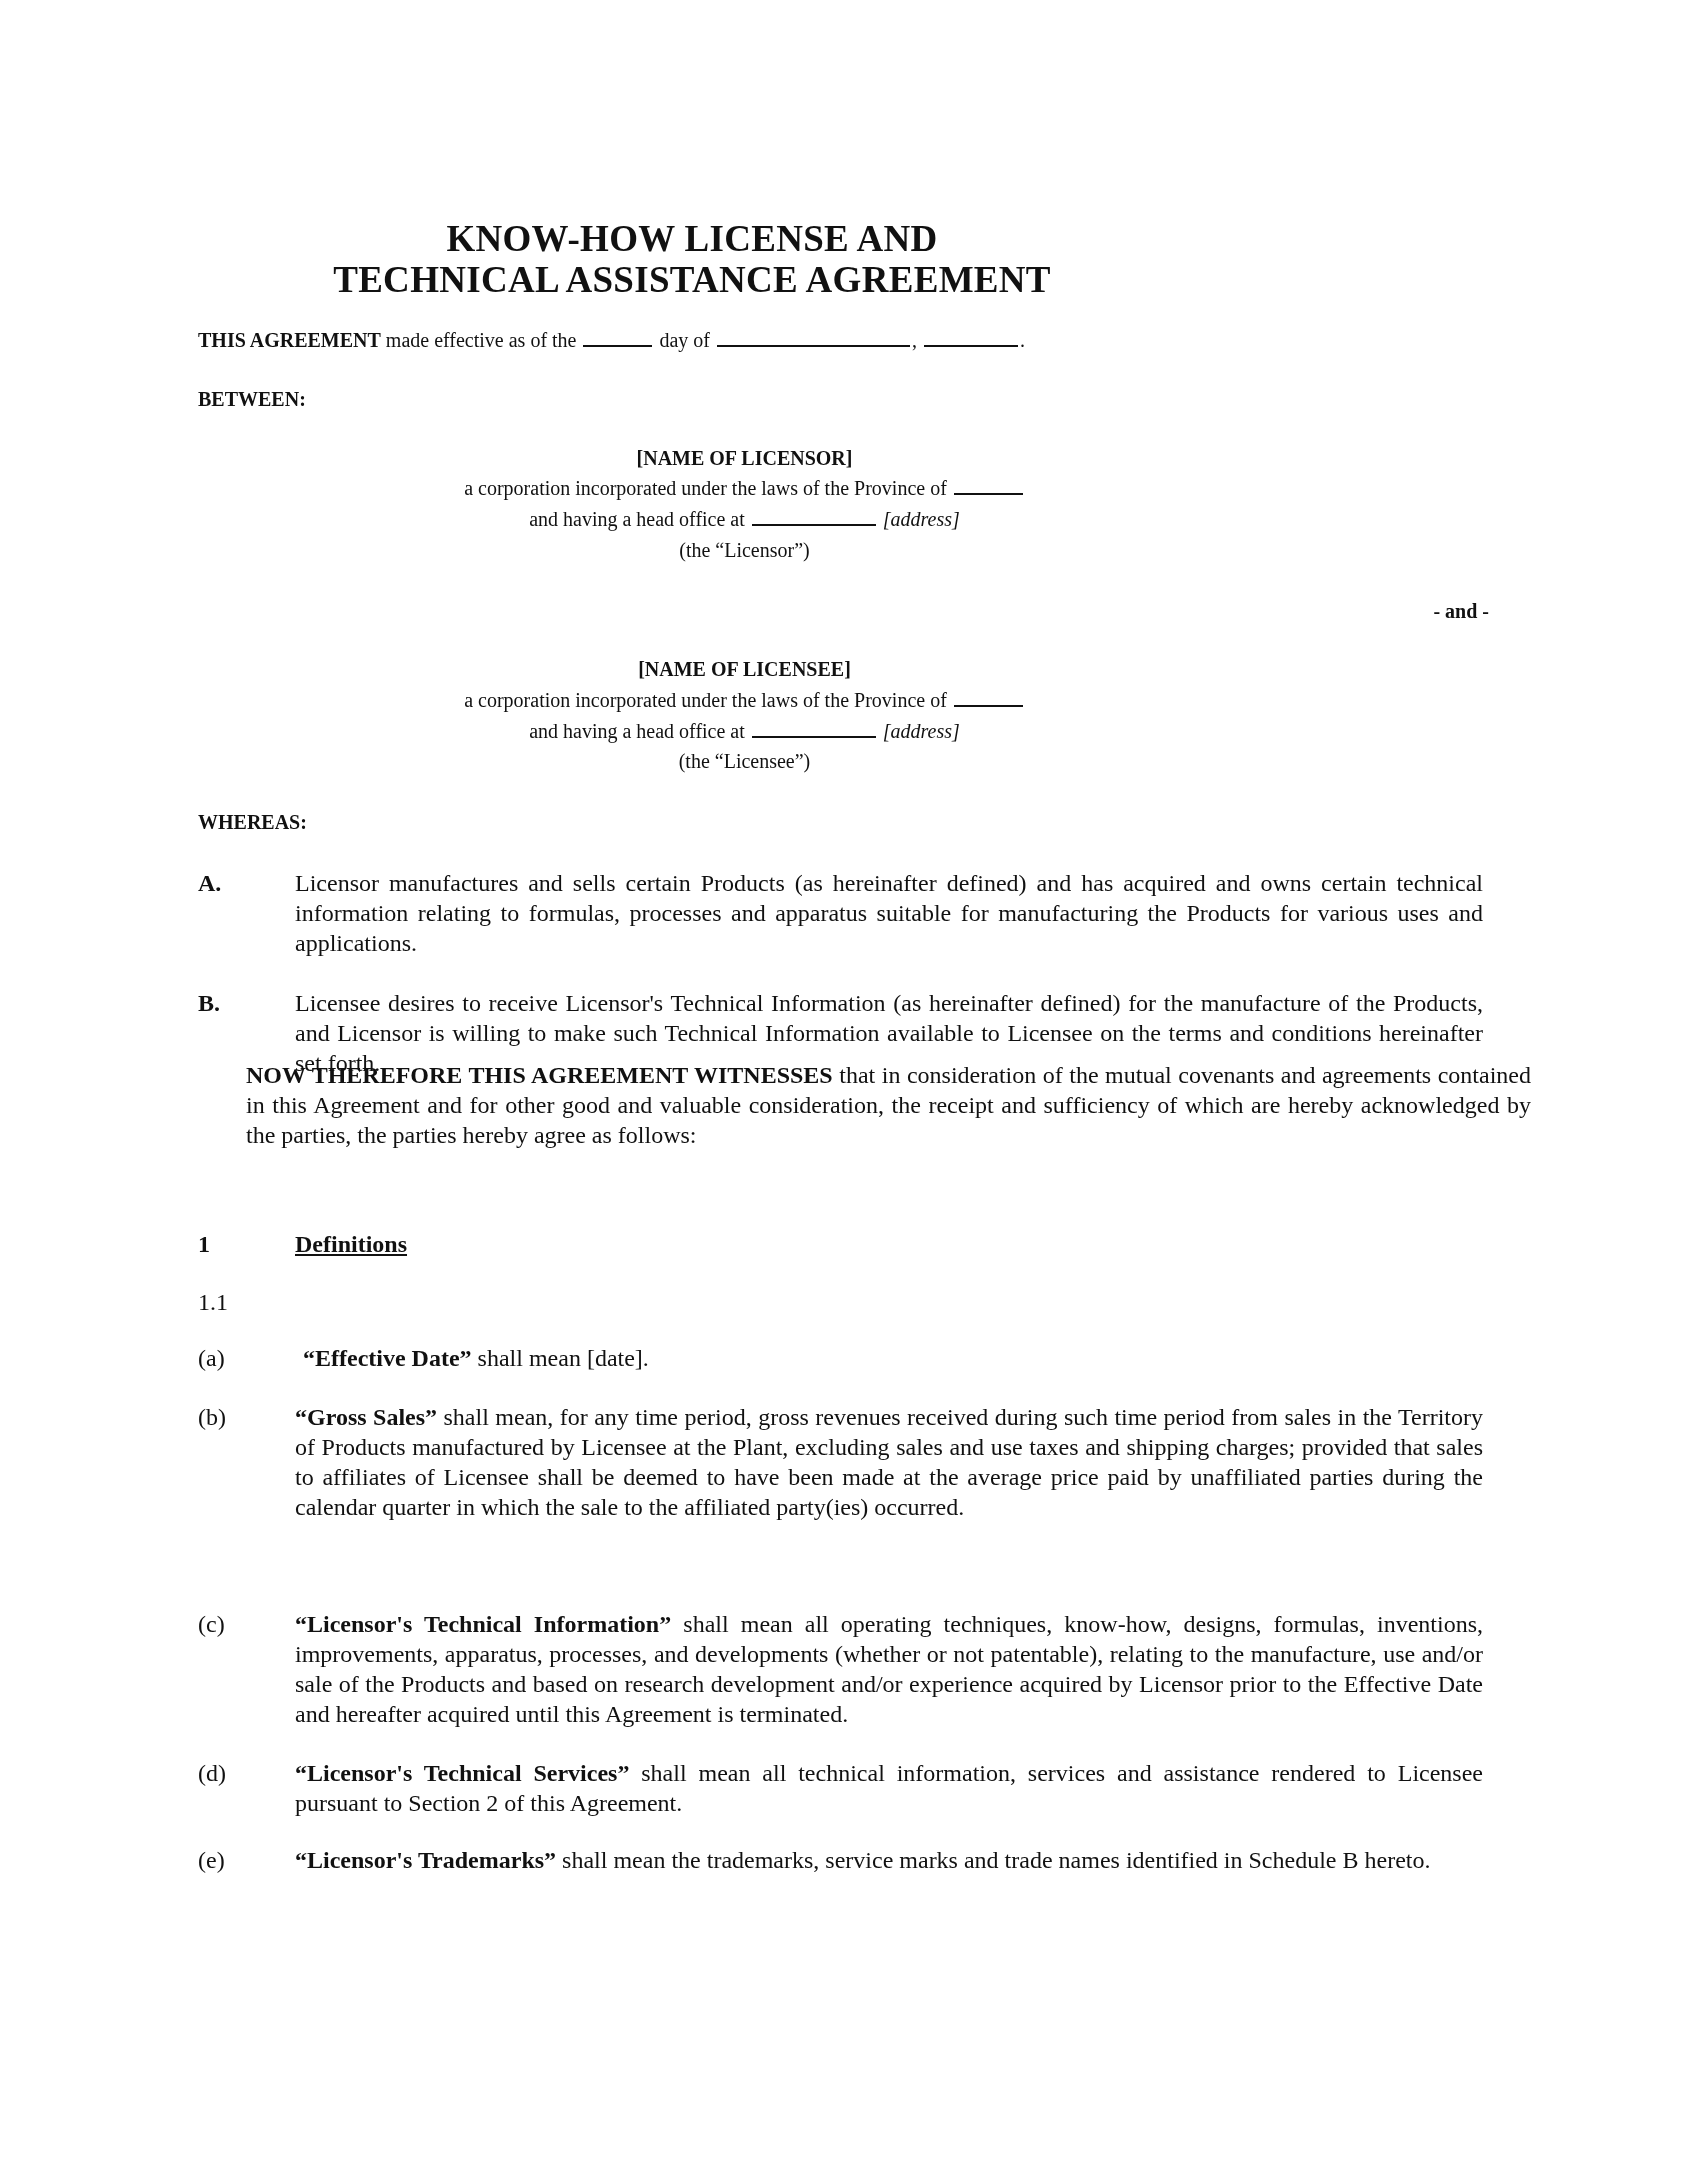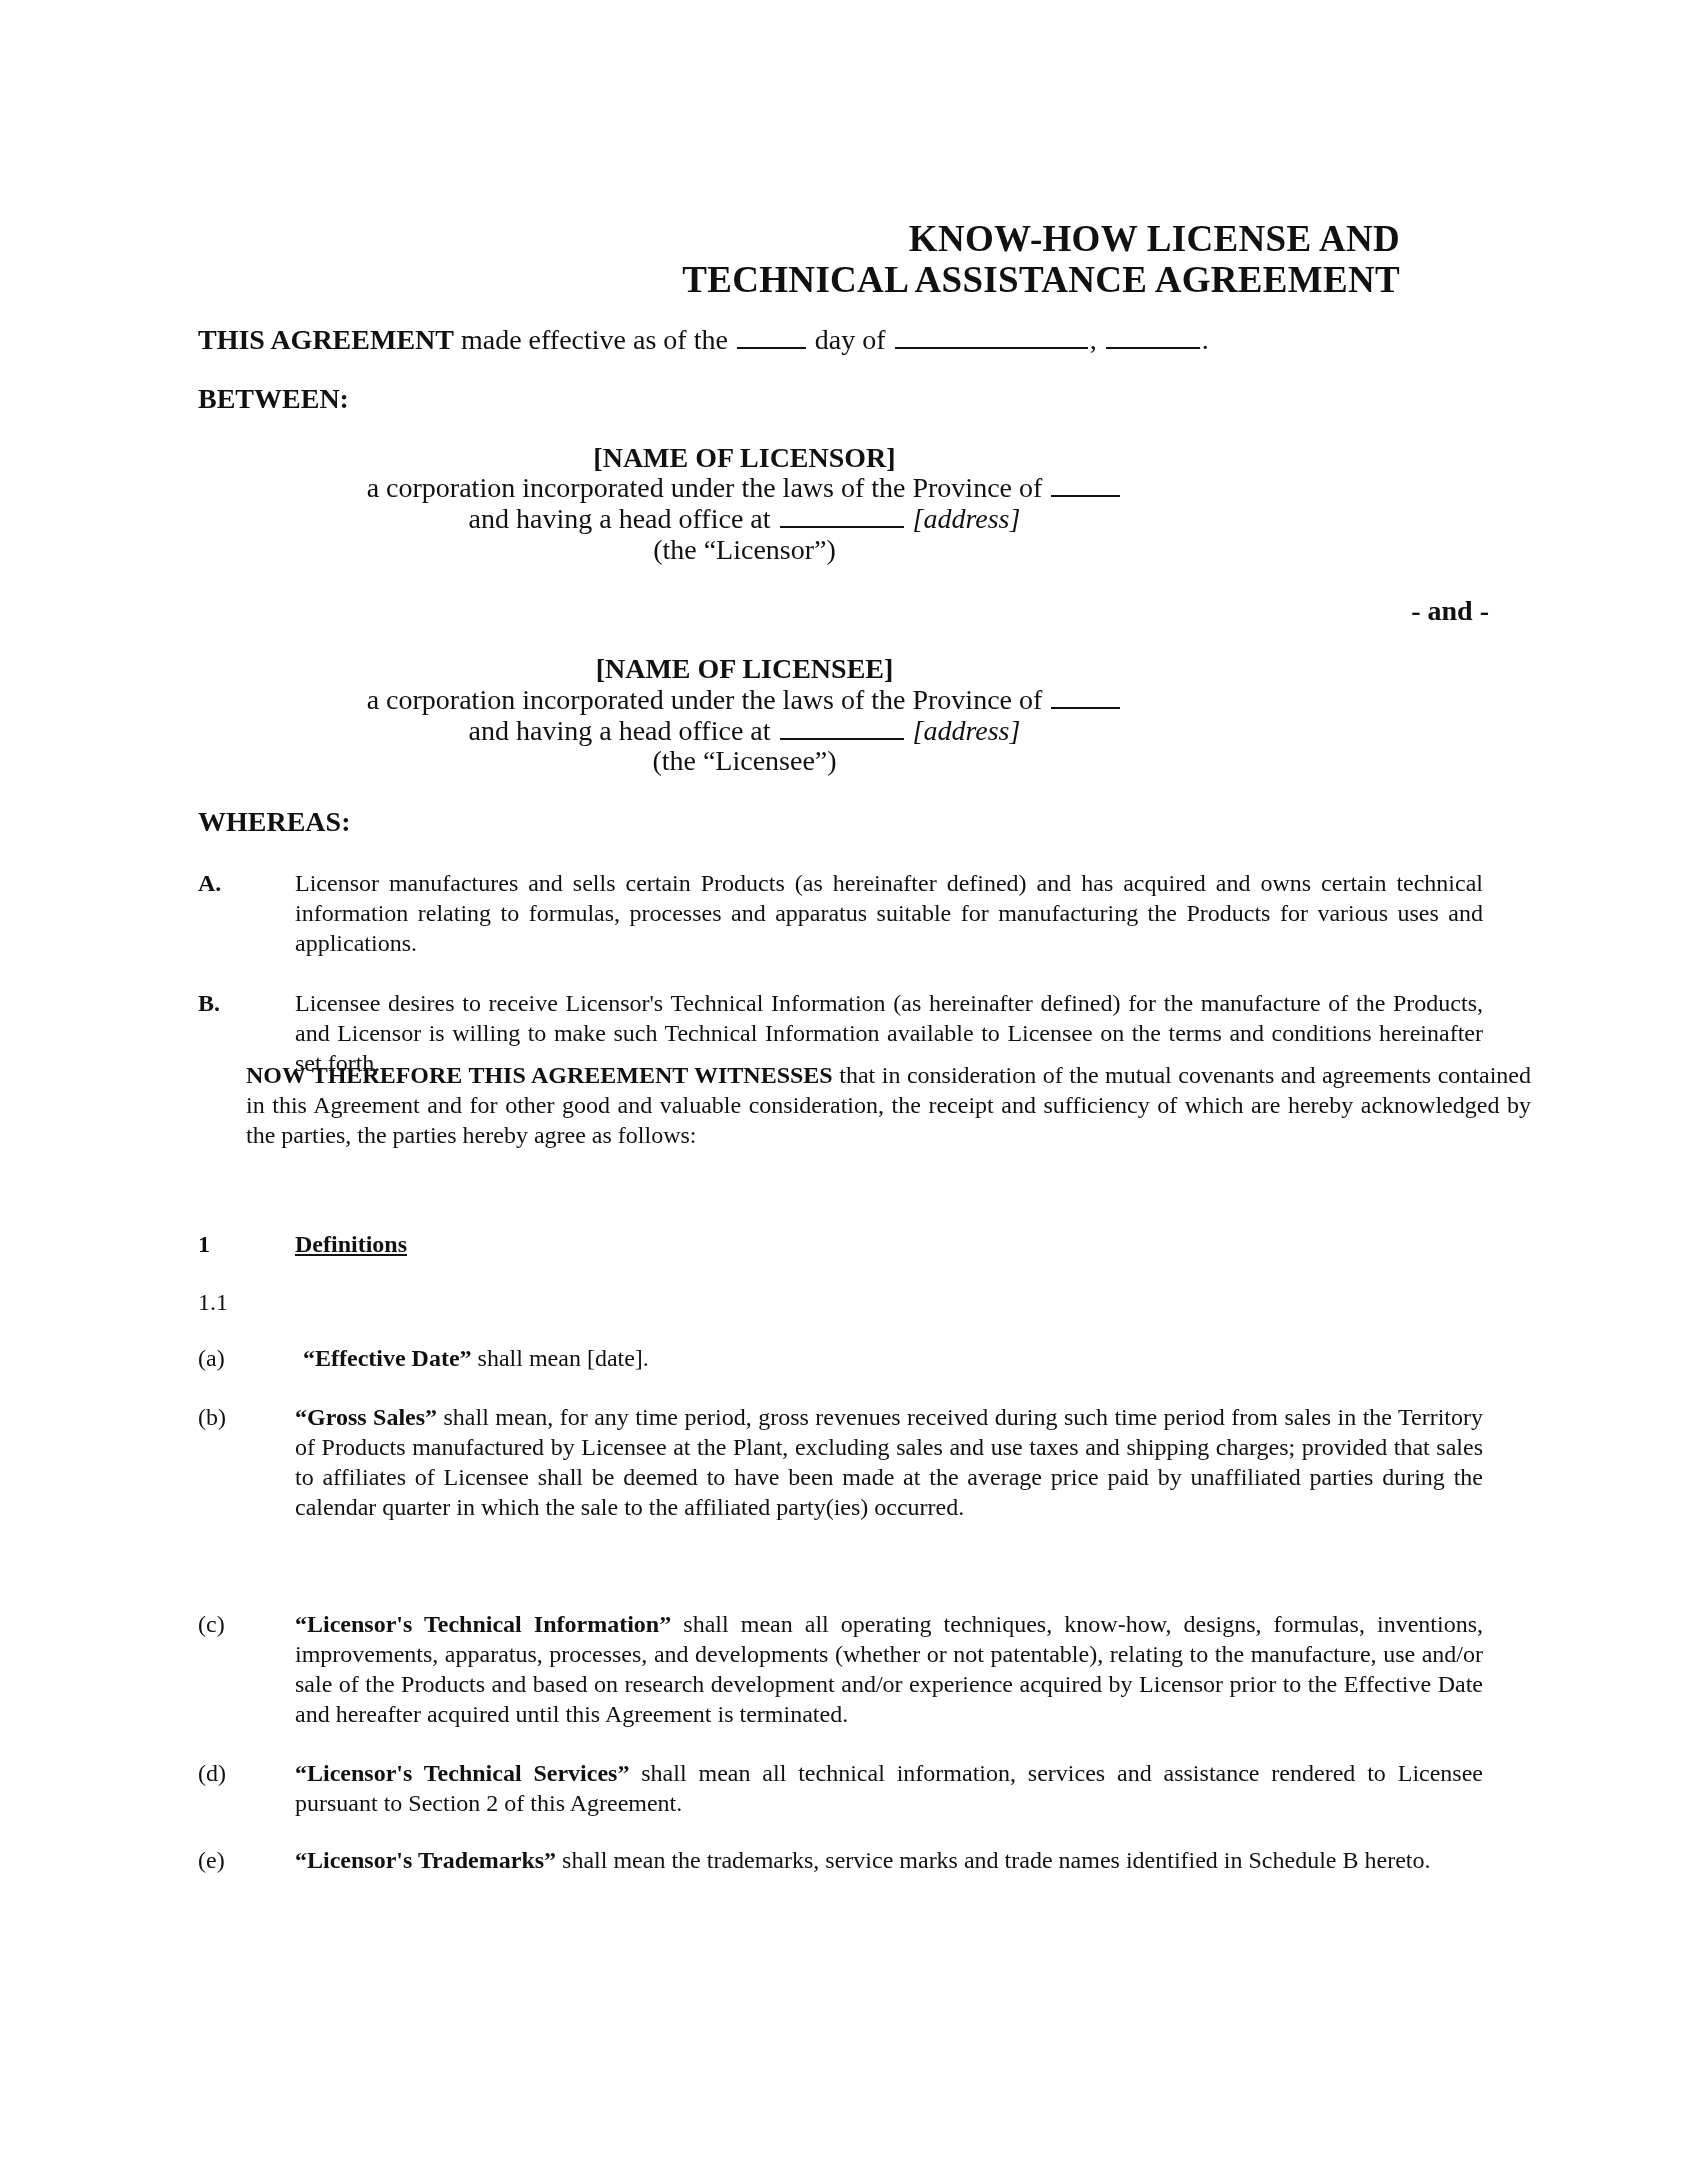--- a/index.html
+++ b/index.html
@@ -1,22 +1,22 @@
 <!DOCTYPE html>
 <html><head>
 <meta charset="utf-8">
 <style>
   html, body { margin: 0; padding: 0; background: #ffffff; }
   body { width: 1683px; height: 2178px; position: relative; overflow: hidden;
          font-family: "Liberation Serif", "DejaVu Serif", serif; color: #111111; }
   .page { position: absolute; left: 0; top: 0; width: 1683px; height: 2178px; }
   .abs { position: absolute; }
-  .title { left: 0; width: 1384px; text-align: right; font-size: 37px; line-height: 42px;
-           letter-spacing: 0.3px; margin-left: 16px; }
-  .line { font-size: 28px; line-height: 30px; white-space: nowrap; }
+  .title { left: 0; width: 1384px; text-align: center; font-size: 37px; line-height: 42px;
+           letter-spacing: 0.3px; }
+  .line { font-size: 20px; line-height: 30px; white-space: nowrap; }
   .center { left: 0; width: 1489px; text-align: center; }
   .b { font-weight: bold; }
   .i { font-style: italic; }
   .blank { display: inline-block; border-bottom: 2px solid #111; height: 1px; vertical-align: baseline; margin: 0 2px; }
   .label { left: 198px; font-size: 24px; line-height: 30px; }
   .para { left: 295px; width: 1188px; font-size: 24px; line-height: 30px; text-align: justify; text-align-last: left; }
   .full { left: 198px; width: 1285px; font-size: 24px; line-height: 30px; text-align: justify; text-align-last: left; }
 </style>
 </head>
 <body>

